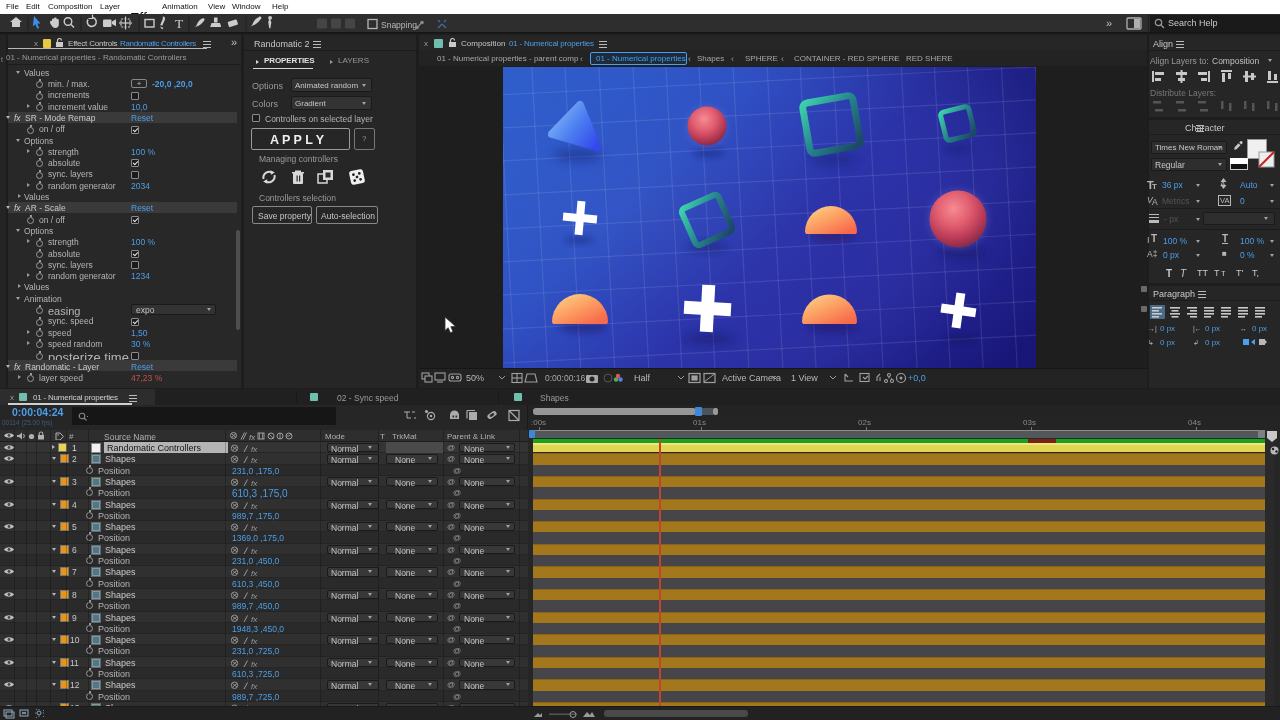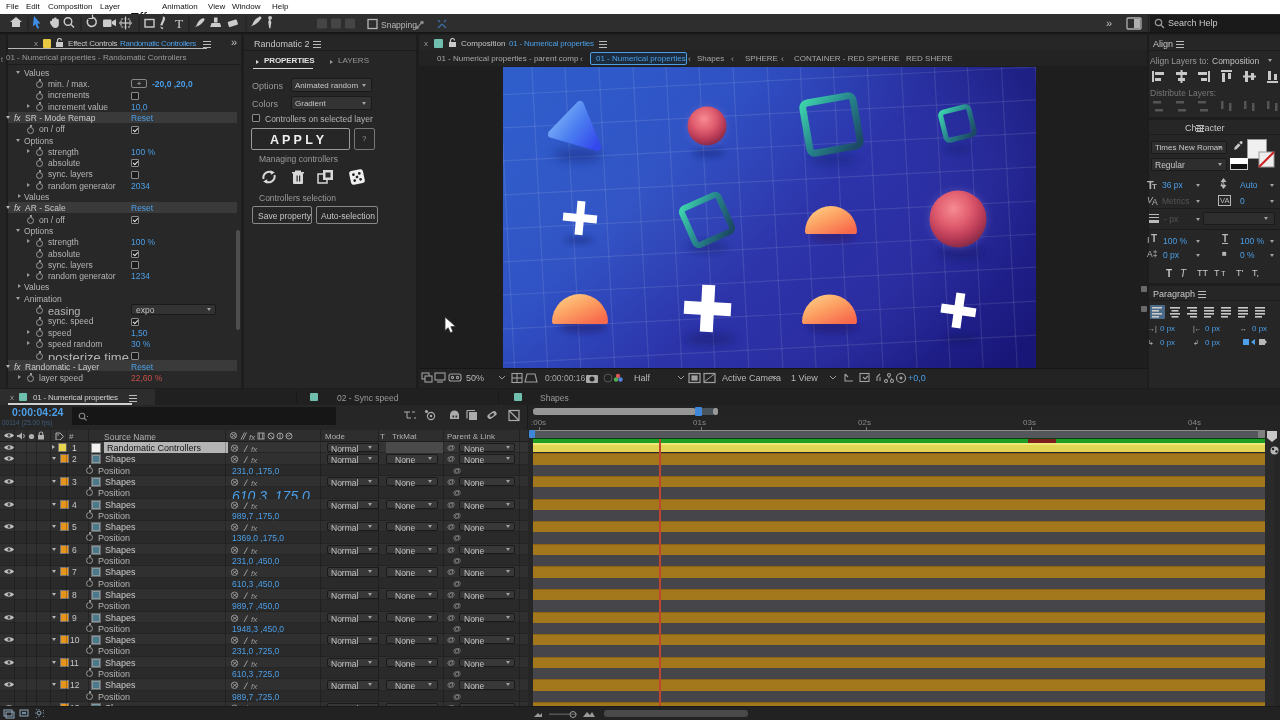--- a/index.html
+++ b/index.html
@@ -207,21 +207,21 @@
 <div class="t" style="left:48px;top:351.2px;font-size:13px;color:#b5b5b5;font-weight:normal;">posterize time</div>
 <span class="chk" style="left:131px;top:351.5px"></span>
 <div style="position:absolute;left:8px;top:360px;width:229px;height:11px;background:#3a3a3a;"></div>
 <div class="dar" style="left:6px;top:364.5px;border-top-color:#b5b5b5"></div>
 <div class="t" style="left:14px;top:362.5px;font-size:8.5px;color:#cccccc;font-weight:normal;font-style:italic">fx</div>
 <div class="t" style="left:25px;top:362.5px;font-size:8.5px;color:#cccccc;font-weight:normal;">Randomatic - Layer</div>
 <div class="t" style="left:131px;top:362.5px;font-size:8.5px;color:#4c9fe8;font-weight:normal;">Reset</div>
 <div class="rar" style="left:18px;top:374.8px"></div>
 <span class="sw" style="left:27px;top:375.1px"></span>
 <div class="t" style="left:39px;top:373.8px;font-size:8.5px;color:#b5b5b5;font-weight:normal;">layer speed</div>
-<div class="t" style="left:131px;top:373.8px;font-size:8.5px;color:#c75048;font-weight:normal;">22,60 %</div>
+<div class="t" style="left:131px;top:373.8px;font-size:8.5px;color:#c75048;font-weight:normal;">47,23 %</div>
 <div style="position:absolute;left:236px;top:230px;width:4px;height:100px;background:#4e4e4e;border-radius:2px"></div>
 <div style="position:absolute;left:244px;top:35px;width:172px;height:353px;background:#262626;"></div>
 <div class="t" style="left:254px;top:40px;font-size:9px;color:#c8c8c8;font-weight:normal;">Randomatic 2</div>
 <div class="menu3" style="left:313px;top:41px"></div>
 <div style="position:absolute;left:244px;top:50px;width:172px;height:1px;background:#1c1c1c;"></div>
 <div class="rar" style="left:256px;top:60px;border-left-color:#d8d8d8"></div>
 <div class="t" style="left:264px;top:57px;font-size:8px;color:#e0e0e0;font-weight:bold;letter-spacing:-0.1px">PROPERTIES</div>
 <div style="position:absolute;left:253px;top:68px;width:60px;height:1px;background:#d8d8d8;"></div>
 <div class="rar" style="left:330px;top:60px"></div>
 <div class="t" style="left:338px;top:57px;font-size:8px;color:#999999;font-weight:normal;">LAYERS</div>
@@ -879,21 +879,21 @@
 <div class="dar" style="left:428px;top:480px"></div>
 <div class="t" style="left:447px;top:478px;font-size:8px;color:#9a9a9a;font-weight:normal;">@</div>
 <div class="ddb" style="left:459px;top:477px;width:56px;height:9px;background:#383838"></div>
 <div class="t" style="left:464px;top:478.5px;font-size:8.5px;color:#c4c4c4;font-weight:normal;">None</div>
 <div class="dar" style="left:506px;top:480px"></div>
 <div style="position:absolute;left:533px;top:476px;width:732px;height:11px;background:#a3771c;"></div>
 <div style="position:absolute;left:533px;top:476px;width:732px;height:1px;background:#8a6316;"></div>
 <div style="position:absolute;left:0px;top:487px;width:528px;height:12px;background:#2a2a2a;border-bottom:1px solid #242424"></div>
 <span class="sw" style="left:86px;top:489px"></span>
 <div class="t" style="left:98px;top:489px;font-size:9px;color:#b5b5b5;font-weight:normal;">Position</div>
-<div class="t" style="left:232px;top:489px;font-size:14px;color:#4c9fe8;font-weight:normal;font-style:italic;">610,3 ,175,0</div>
+<div class="t" style="left:232px;top:489px;font-size:10px;color:#4c9fe8;font-weight:normal;">610,3 ,175,0</div>
 <div class="t" style="left:453px;top:489px;font-size:8px;color:#9a9a9a;font-weight:normal;">@</div>
 <div style="position:absolute;left:533px;top:487px;width:732px;height:12px;background:#45454a;"></div>
 <div style="position:absolute;left:0px;top:499px;width:528px;height:11px;background:#303030;border-bottom:1px solid #262626"></div>
 <svg class="eye" style="left:4px;top:501px" width="10" height="7" viewBox="0 0 10 7">
     <path d="M0 3.5 C2.5 0.5 7.5 0.5 10 3.5 C7.5 6.5 2.5 6.5 0 3.5 Z" fill="#c0c0c0"></path>
     <circle cx="5" cy="3.5" r="1.4" fill="#4a4a4a"></circle>
   </svg>
 <div class="dar" style="left:52px;top:503px;border-top-color:#b5b5b5"></div>
 <div style="position:absolute;left:60px;top:500px;width:9px;height:9px;background:#e5941c;border:1px solid #777"></div>
 <div class="t" style="left:72px;top:501px;font-size:8.5px;color:#c8c8c8;font-weight:normal;">4</div>

